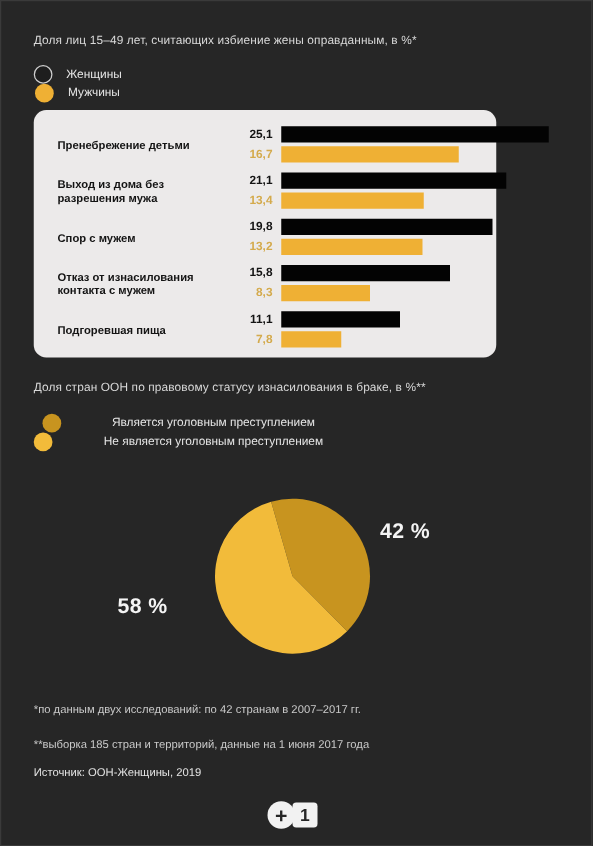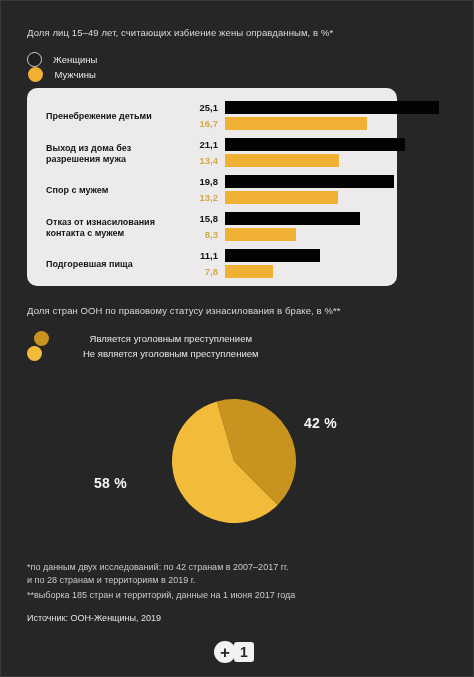--- a/index.html
+++ b/index.html
@@ -128,21 +128,21 @@
     left: 170px;
     top: 397px;
     width: 126px;
     height: 126px;
   }
   .pie-wrap svg { display: block; }
 
   .pie-pct {
     position: absolute;
     color: #f4f4f4;
-    font-size: 14px;
+    font-size: 17px;
     font-weight: bold;
     letter-spacing: .3px;
   }
   #pct-nocrime { left: 93px; top: 474px; }
   #pct-crime   { left: 303px; top: 414px; }
 
   
   .notes { position: absolute; left: 26px; }
   #note1 { top: 560px; }
   #note2 { top: 588px; }
@@ -297,21 +297,20 @@
           <path d="M 63 63 L 106.68732101774289 106.99338566526428 A 62 62 0 1 1 45.910483939346065 3.4017748518242215 Z" fill="#f2bb3a"></path>
         </g>
     </svg>
   </div>
 
   <div class="pie-pct" id="pct-nocrime">58 %</div>
   <div class="pie-pct" id="pct-crime">42 %</div>
 
   <div class="notes" id="note1">
     <div class="note-line">*по данным двух исследований: по 42 странам в 2007–2017 гг.</div>
-    <div class="note-line">и по 28 странам и территориям в 2019 г.</div>
   </div>
   <div class="notes" id="note2">
     <div class="note-line">**выборка 185 стран и территорий, данные на 1 июня 2017 года</div>
   </div>
   <div class="notes" id="source">
     <div class="note-line">Источник: ООН-Женщины, 2019</div>
   </div>
 
   <div class="logo">
     <div class="logo-circle">+</div>

